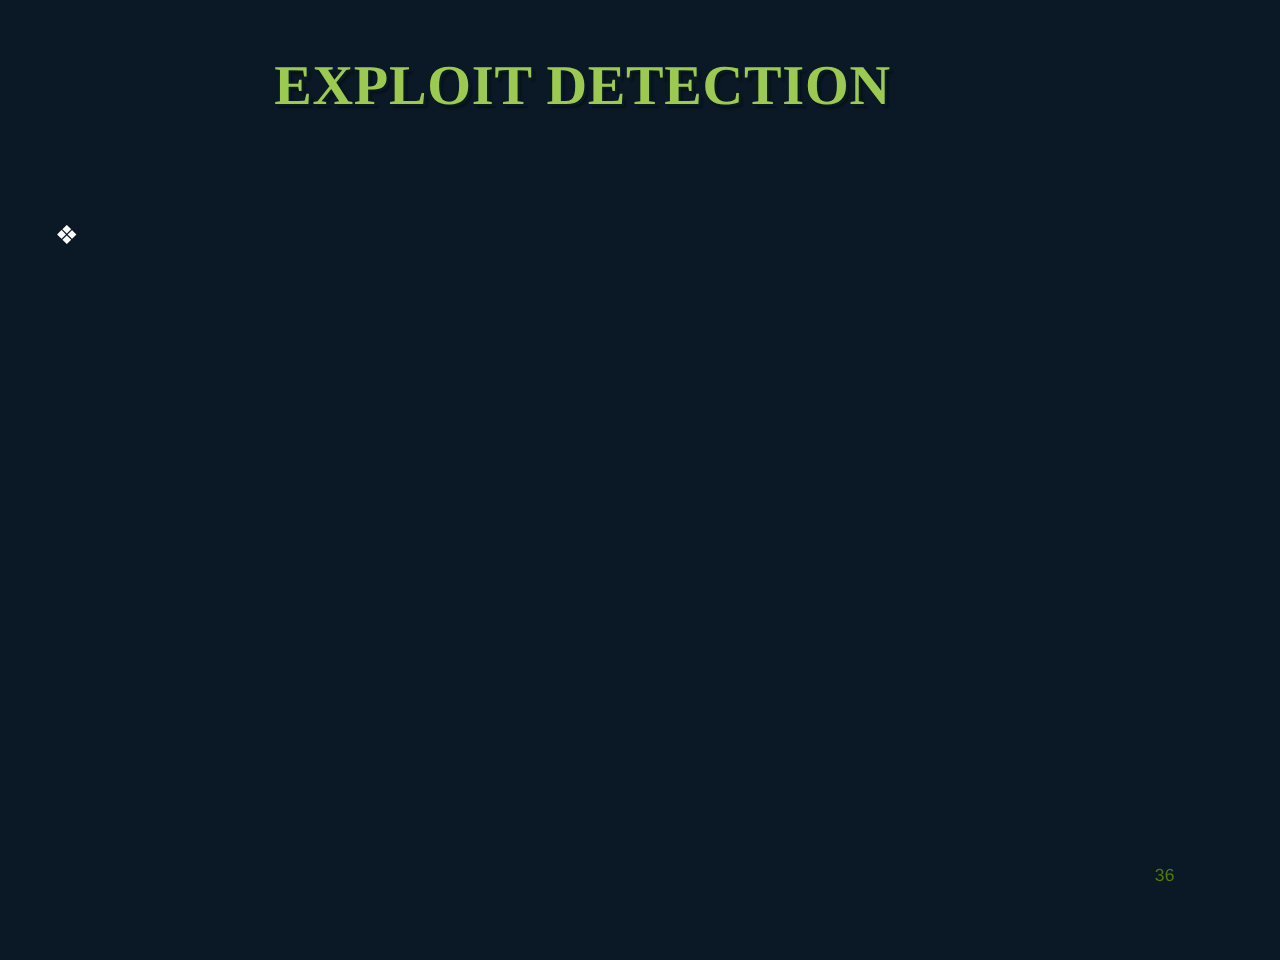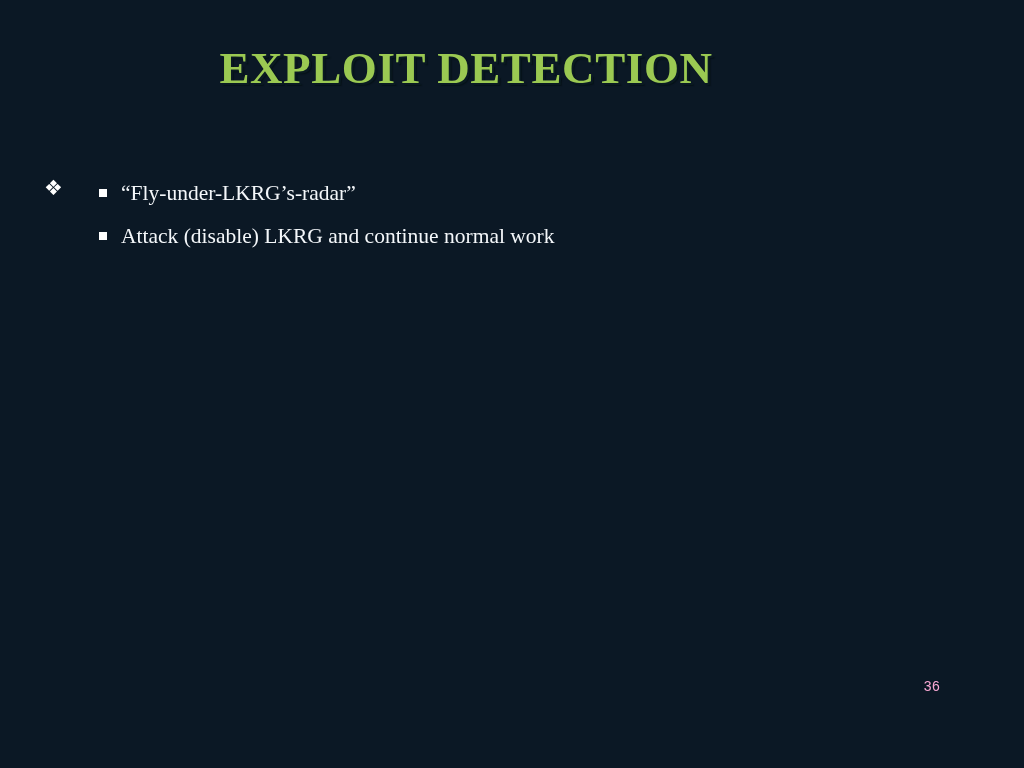--- a/index.html
+++ b/index.html
@@ -103,50 +103,37 @@
   }
 
   .bullet-l2 .text-l2 {
     display: inline;
   }
 
   
   .page-number {
     position: absolute;
     right: 84px;
-    bottom: 74px;
+    bottom: 60px;
     font-family: "Liberation Sans", "DejaVu Sans", sans-serif;
     font-size: 14px;
-    color: #f9a8d4;
+    color: #4d7c0f;
     letter-spacing: 0.3px;
   }
 </style>
 </head>
 <body>
 
 <div class="slide">
 
   <div class="slide-title">EXPLOIT DETECTION</div>
 
   <div class="body-content">
 
     <div class="bullet-l1">
       <span class="marker-l1">❖</span>
     </div>
 
-    <div class="sublist">
-
-      <div class="bullet-l2">
-        <span class="marker-l2"></span>
-        <span class="text-l2">“Fly-under-LKRG’s-radar”</span>
-      </div>
-
-      <div class="bullet-l2">
-        <span class="marker-l2"></span>
-        <span class="text-l2">Attack (disable) LKRG and continue normal work</span>
-      </div>
-
-    </div>
   </div>
 
   <div class="page-number">36</div>
 
 </div>
 
 </body></html>

